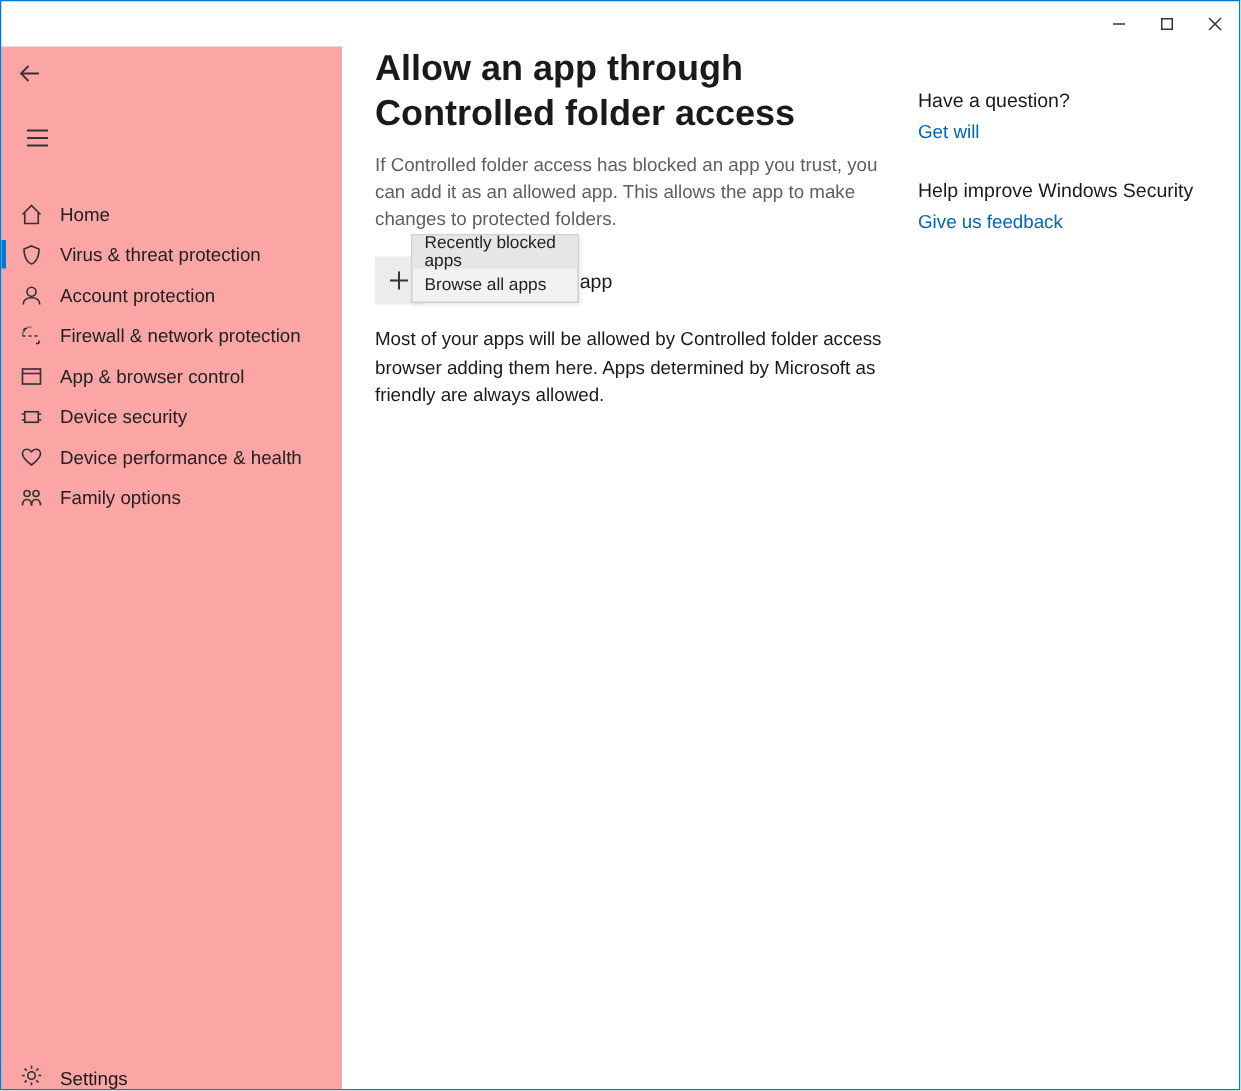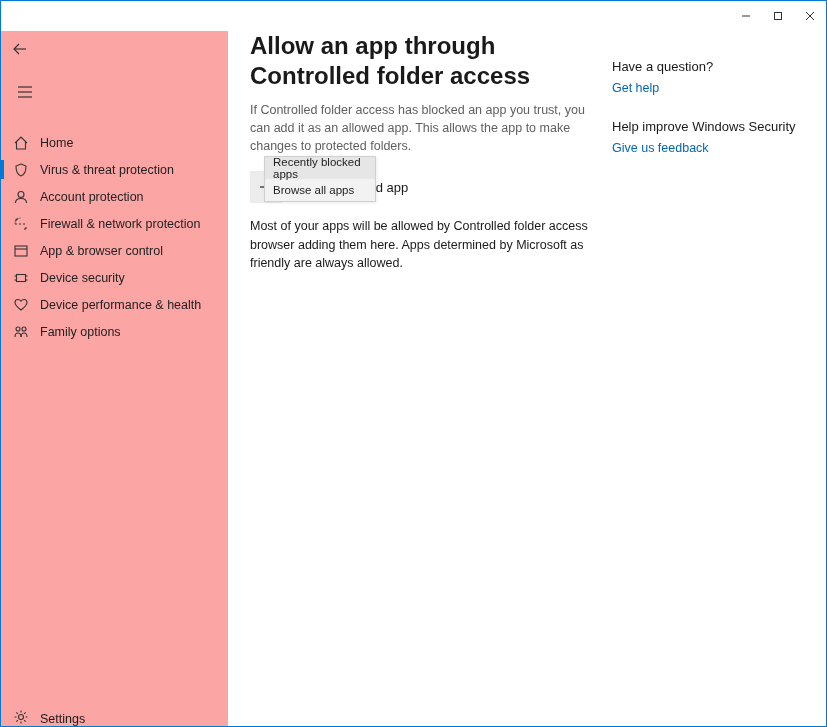--- a/index.html
+++ b/index.html
@@ -165,21 +165,21 @@
   .rc-link {
     font-size: 12.5px;
     color: #0066b4;
     margin: 0 0 24px 0;
     display: inline-block;
   }
 
   
   .flyout {
     position: absolute;
-    left: 263px;
+    left: 273px;
     top: 155px;
     width: 112px;
     background: #f2f2f2;
     border: 1px solid #cfcfcf;
     box-shadow: 1px 1px 3px rgba(0,0,0,0.08);
     display: flex;
     flex-direction: column;
     z-index: 10;
   }
   .flyout-item {
@@ -349,21 +349,21 @@
             </span>
           </div>
           <span class="add-label">Add an allowed app</span>
         </div>
 
         <p class="info">Most of your apps will be allowed by Controlled folder access browser adding them here. Apps determined by Microsoft as friendly are always allowed.</p>
       </div>
 
       <div class="rightcol">
         <p class="rc-heading">Have a question?</p>
-        <a class="rc-link">Get help</a>
+        <a class="rc-link">Get will</a>
 
         <p class="rc-heading">Help improve Windows Security</p>
         <a class="rc-link">Give us feedback</a>
       </div>
     </div>
   </div>
 
   <div class="flyout">
     <div class="flyout-item highlight">
       <span>Recently blocked apps</span>

